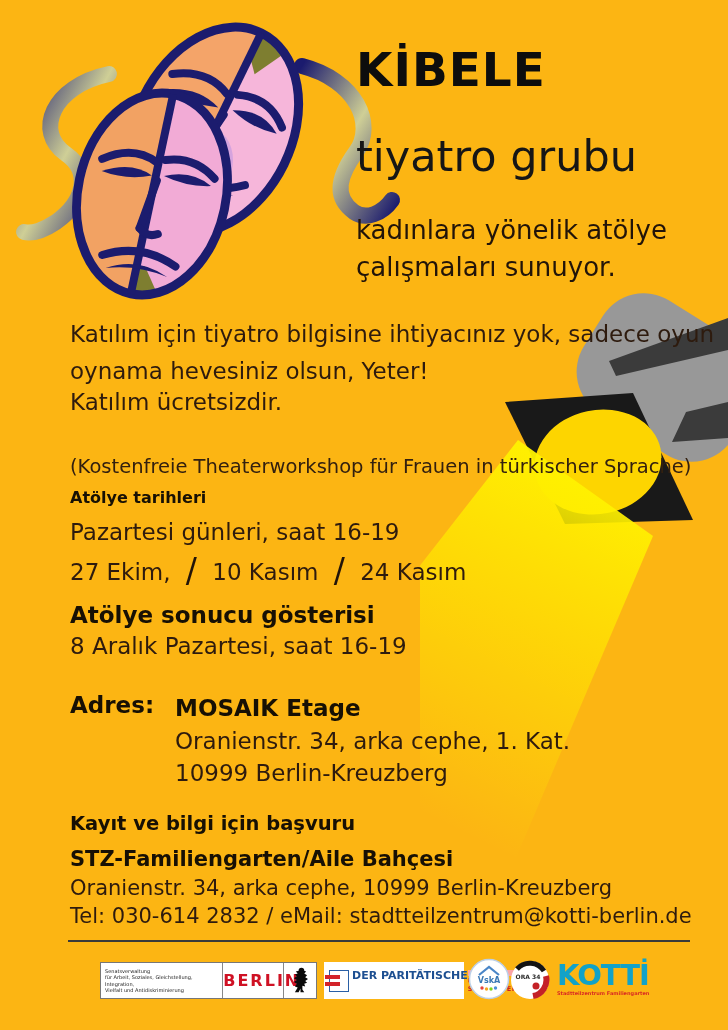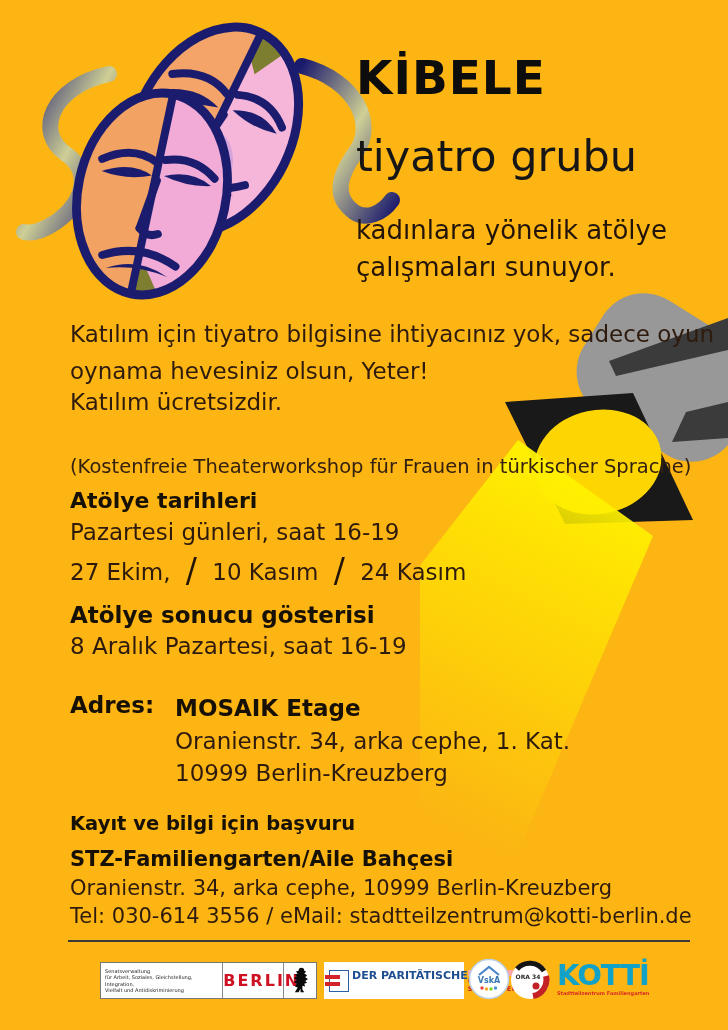--- a/index.html
+++ b/index.html
@@ -5,30 +5,30 @@
   html,body{margin:0;padding:0;background:#888;}
   *{box-sizing:border-box;}
   #poster{
     position:relative;width:728px;height:1030px;margin:0 auto;
     background:#fcb513;overflow:hidden;
     font-family:"DejaVu Sans","Liberation Sans",sans-serif;
     color:#2e1b0e;
   }
   .abs{position:absolute;}
   
-  .title{left:356px;top:50px;font-size:47px;font-weight:700;color:#0d0d0d;letter-spacing:1px;z-index:3;}
+  .title{left:356px;top:42px;font-size:47px;font-weight:700;color:#0d0d0d;letter-spacing:1px;z-index:3;}
   .subtitle{left:356px;top:131px;font-size:43px;font-weight:400;color:#161616;z-index:3;}
   .tagline{left:356px;top:212px;font-size:26px;line-height:37px;color:#221409;z-index:3;}
   
   .txt{left:70px;z-index:3;}
   .intro{top:316px;font-size:23px;line-height:37px;}
   .free{top:389px;font-size:23px;}
   .german{top:427px;font-size:19.5px;color:#33200f;margin-top:28px;}
   .h-bold{font-weight:700;color:#171004;}
-  .sec1h{top:488px;font-size:22px;}
+  .sec1h{top:488px;font-size:16px;}
   .sec1a{top:519px;font-size:23px;}
   .dates{top:549px;font-size:23px;}
   .dates .slash{font-size:33px;font-weight:400;position:relative;top:2px;margin:0 8px;color:#221409;}
   .sec2h{top:602px;font-size:23px;}
   .sec2a{top:633px;font-size:23px;}
   .addr{top:692px;font-size:23px;display:flex;z-index:3;}
   .addr-label{width:105px;font-weight:700;color:#171004;}
   .addr-lines{line-height:32.5px;}
   .addr-lines .venue{font-weight:700;color:#171004;}
   .contact-h{top:812px;font-size:19.5px;}
@@ -169,21 +169,21 @@
     <div class="addr-lines">
       <div class="venue">MOSAIK Etage</div>
       <div>Oranienstr. 34, arka cephe, 1. Kat.</div>
       <div>10999 Berlin-Kreuzberg</div>
     </div>
   </div>
 
   <div class="abs txt contact-h h-bold">Kayıt ve bilgi için başvuru</div>
   <div class="abs txt org h-bold">STZ-Familiengarten/Aile Bahçesi</div>
   <div class="abs txt street2">Oranienstr. 34, arka cephe, 10999 Berlin-Kreuzberg</div>
-  <div class="abs txt tel">Tel: 030-614 3556 / eMail: stadtteilzentrum@kotti-berlin.de</div>
+  <div class="abs txt tel">Tel: 030-614 2832 / eMail: stadtteilzentrum@kotti-berlin.de</div>
 
   <div class="abs rule"></div>
 
   <div class="abs logos">
 
     <div class="abs senat-box">
       <div class="senat-text">
         <div>Senatsverwaltung</div>
         <div>für Arbeit, Soziales, Gleichstellung, Integration,</div>
         <div>Vielfalt und Antidiskriminierung</div>

